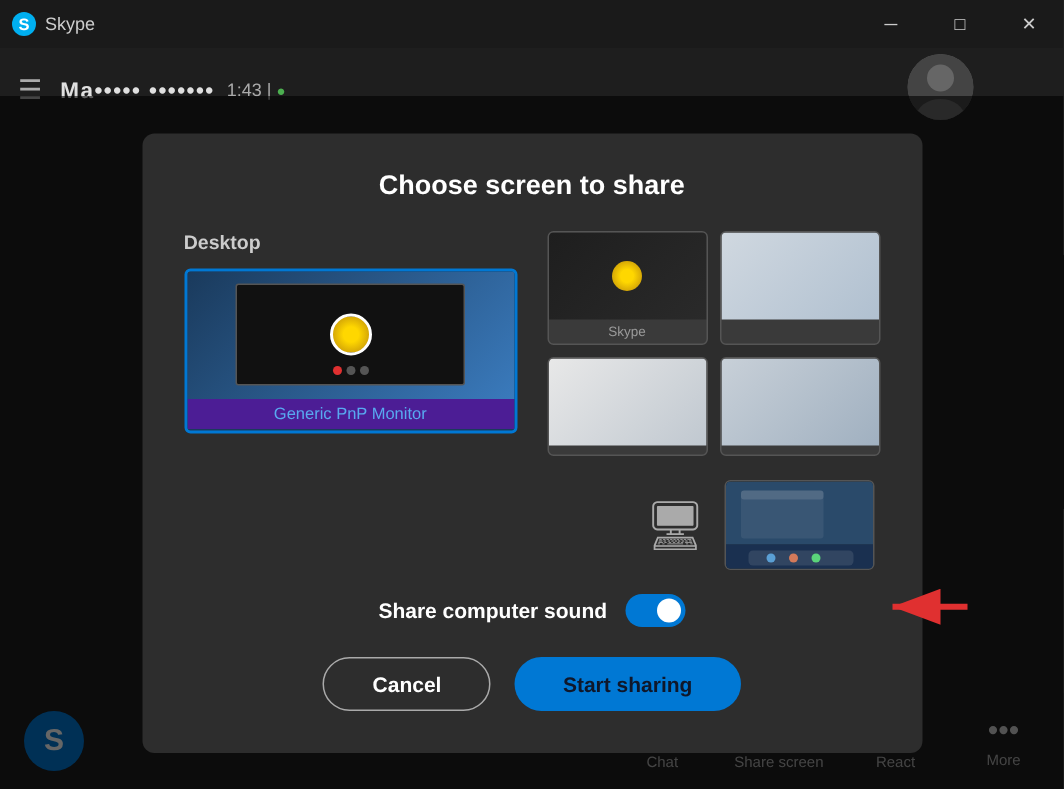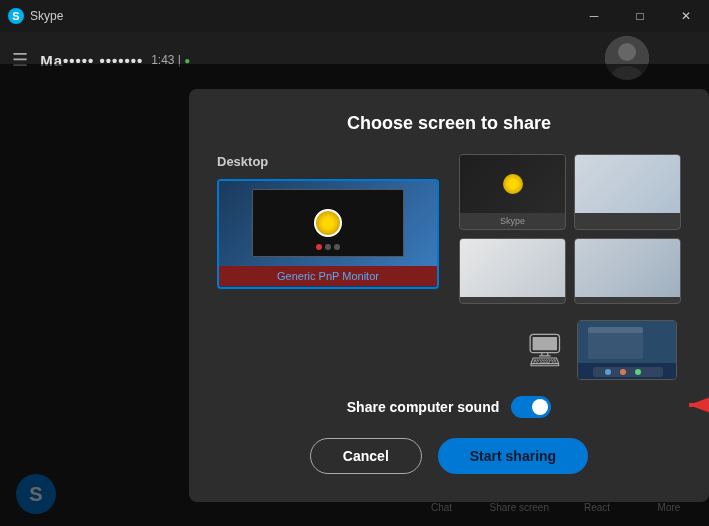--- a/index.html
+++ b/index.html
@@ -139,21 +139,21 @@
       font-weight: bold;
     }
 
     
     .modal-overlay {
       position: absolute;
       top: 32px; left: 0; right: 0; bottom: 0;
       background: rgba(0,0,0,0.6);
       display: flex;
       align-items: center;
-      justify-content: flex-end;
+      justify-content: center;
       z-index: 100;
     }
 
     
     .modal {
       background: #2d2d2d;
       border-radius: 8px;
       width: 520px;
       padding: 24px 28px 28px 28px;
       position: relative;
@@ -211,21 +211,21 @@
       width: 28px; height: 28px;
       border-radius: 50%;
       background: radial-gradient(circle, #ffd700 30%, #b8860b 100%);
       border: 2px solid #fff;
     }
     .desktop-label {
       color: #58a9f0;
       font-size: 11px;
       text-align: center;
       padding: 4px;
-      background: #7f1d1d;
+      background: #4c1d95;
     }
 
     
     .window-grid {
       display: grid;
       grid-template-columns: 1fr 1fr;
       gap: 8px;
     }
     .window-thumb {
       border-radius: 4px;

